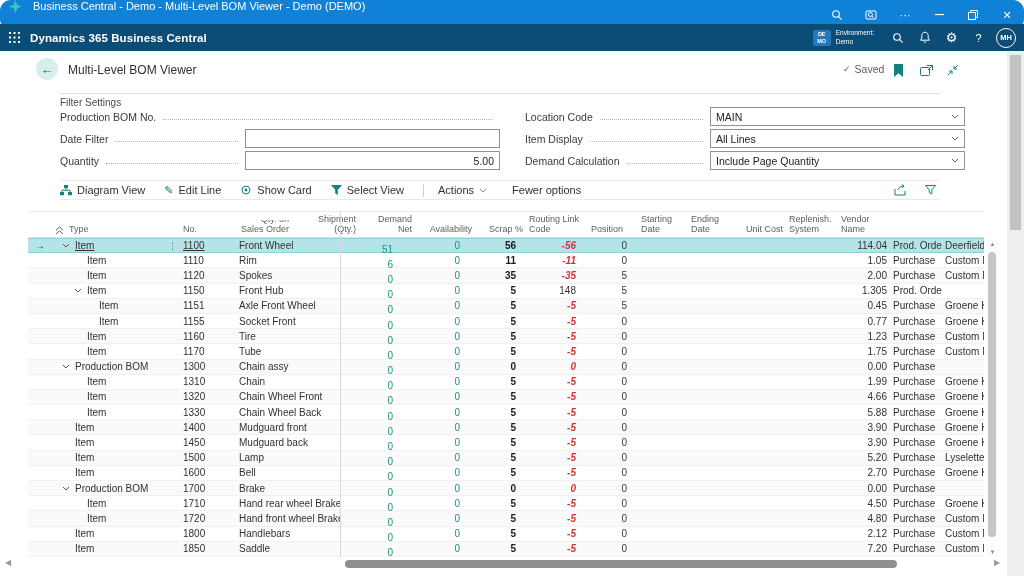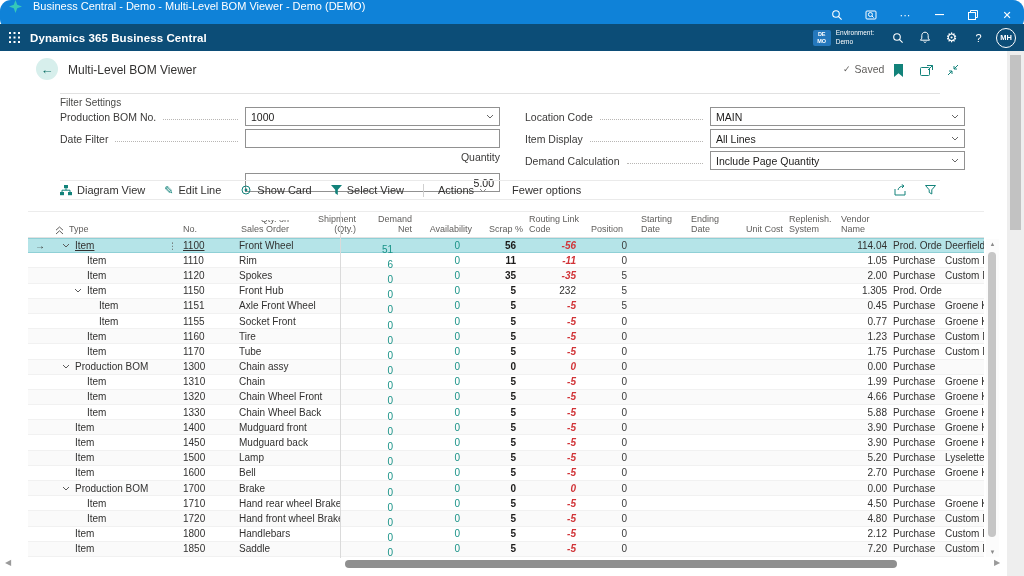--- a/index.html
+++ b/index.html
@@ -221,35 +221,29 @@
       <path d="M1 11l4-4M5 7H2M5 7v3"></path>
     </svg>
 </span>
 <div class="hdr-divider"></div>
 
 <div class="group-label">Filter Settings</div>
 
 <div class="frow" style="top:107px;left:60px;width:440px;">
   <span class="flabel">Production BOM No.</span>
   <span class="leader"></span>
-  <div class="fld">
-    <span class="fval">1000</span>
-    <svg class="chev" width="8" height="5" viewBox="0 0 8 5">
-        <path d="M1 1l3 3 3-3" stroke="#666" fill="none" stroke-width="1"></path>
-      </svg>
-  </div>
 </div>
 <div class="frow" style="top:129px;left:60px;width:440px;">
   <span class="flabel">Date Filter</span>
   <span class="leader"></span>
   <div class="fld">
     <span class="fval"></span>
   </div>
 </div>
-<div class="frow" style="top:151px;left:60px;width:440px;flex-direction:column;">
+<div class="frow" style="top:151px;left:60px;width:440px;">
   <span class="flabel">Quantity</span>
   <span class="leader"></span>
   <div class="fld num">
     <span class="fval">5.00</span>
   </div>
 </div>
 <div class="frow" style="top:107px;left:525px;width:440px;">
   <span class="flabel">Location Code</span>
   <span class="leader"></span>
   <div class="fld">
@@ -471,21 +465,21 @@
           </span>
           <span>Item</span>
         </div>
         <div class="td cw2">
           <span>1150</span>
         </div>
         <div class="td cw3">Front Hub</div>
         <div class="td cw4 r teal">0</div>
         <div class="td cw5 r teal">0</div>
         <div class="td cw6 r demand">5</div>
-        <div class="td cw7 r">232</div>
+        <div class="td cw7 r">148</div>
         <div class="td cw8 r scrapc">5</div>
         <div class="td cw9"></div>
         <div class="td cw10"></div>
         <div class="td cw11"></div>
         <div class="td cw12"></div>
         <div class="td cw13 r">1.305</div>
         <div class="td cw14">Prod. Order</div>
         <div class="td cw15"></div>
       </div>
       <div class="tr stripe">

